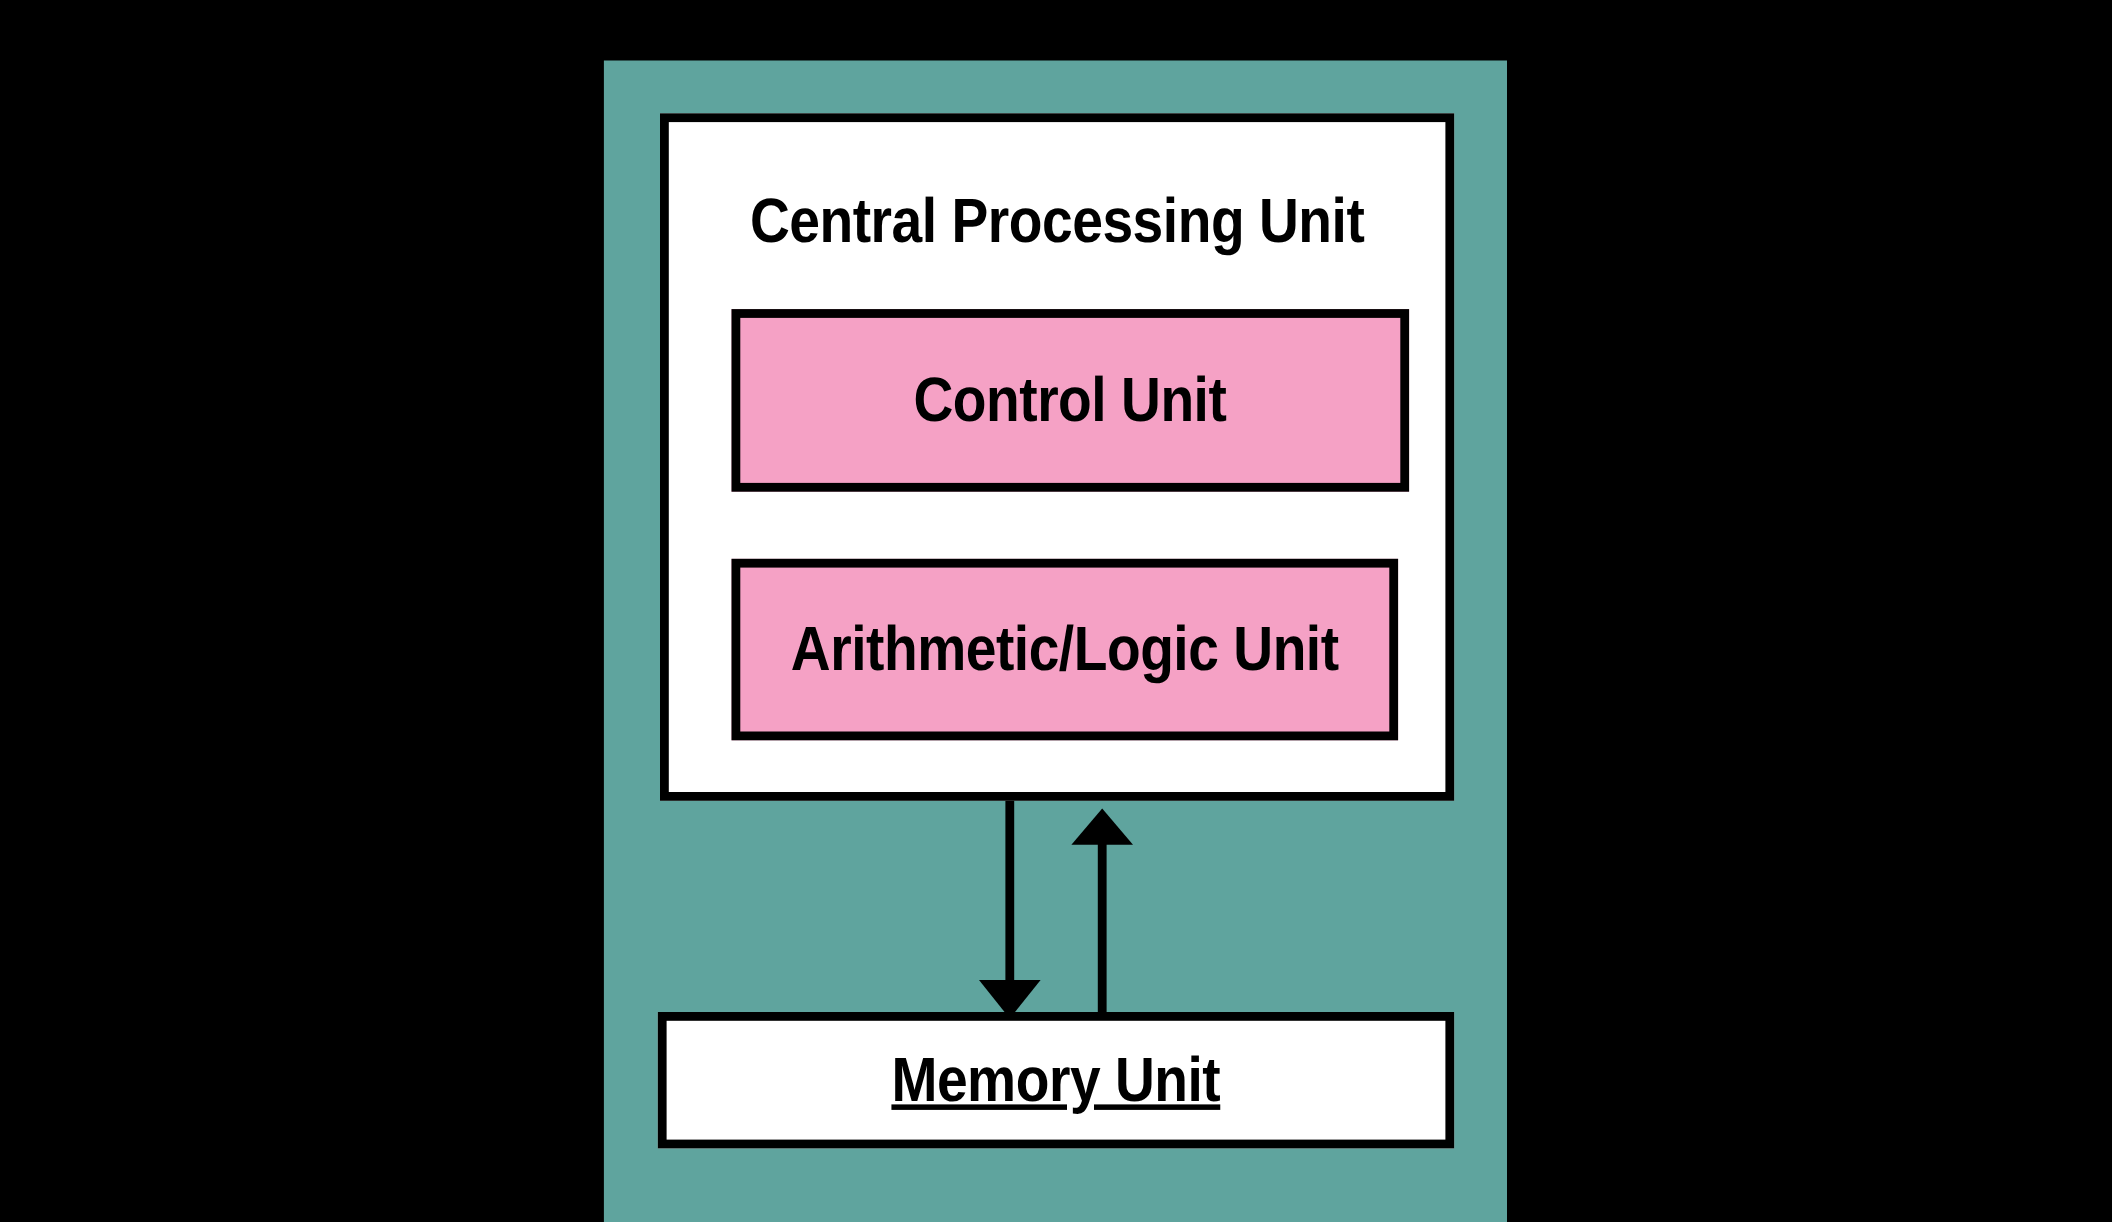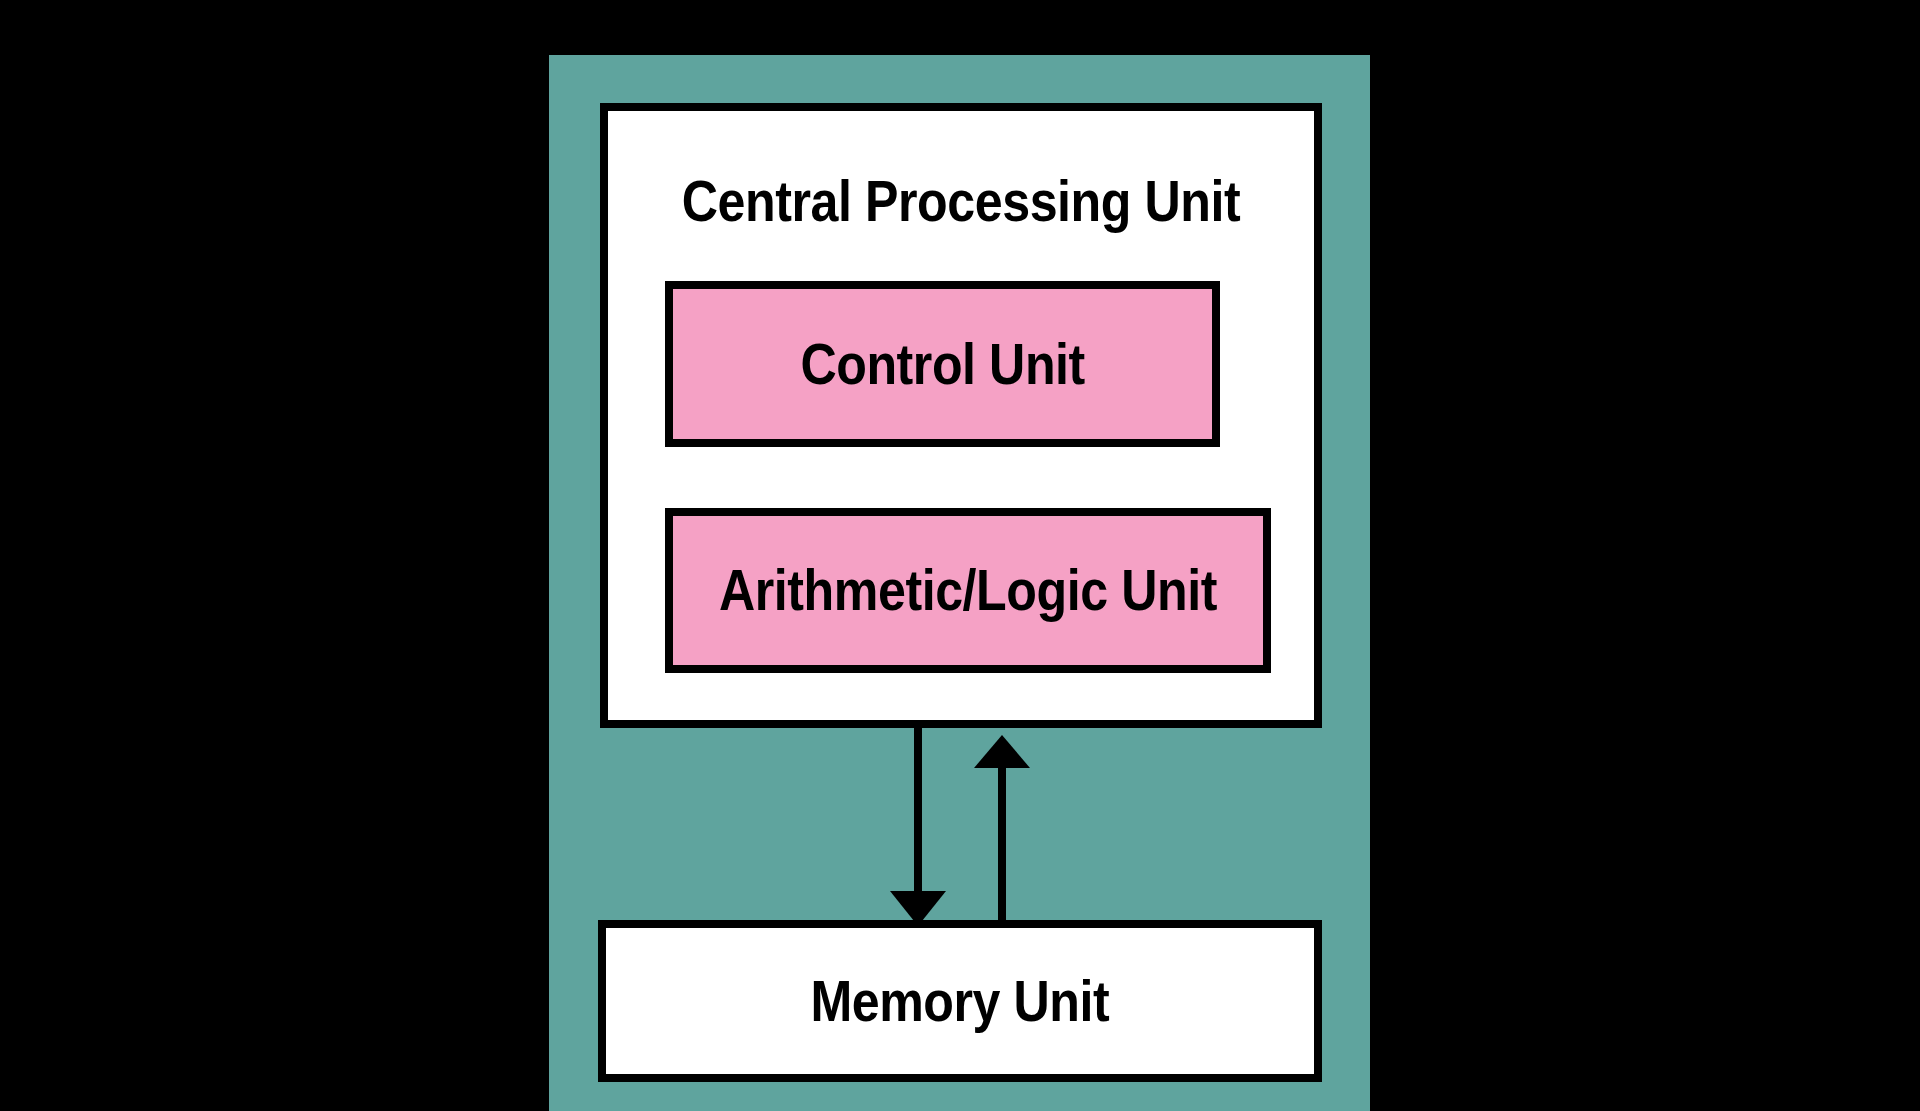--- a/index.html
+++ b/index.html
@@ -48,38 +48,39 @@
     width: 722px; 
     height: 625px;
     background: #ffffff;
     display: block;
   }
 
   #memory-box {
     left: 49px;   
     top: 865px;   
     width: 724px; 
-    height: 162px;
+    height: 124px;
     background: #ffffff;
+    text-decoration: underline;
   }
 
   .inner-box {
     position: absolute;
     box-sizing: border-box;
     border: 8px solid #000000;
     background: #f5a1c5;
     display: flex;
     align-items: center;
     justify-content: center;
   }
 
   #control-unit-box {
     left: 57px;    
     top: 170px;    
-    width: 555px;  
+    width: 616px;  
     height: 166px; 
   }
 
   #alu-box {
     left: 57px;    
     top: 397px;    
     width: 606px;  
     height: 165px; 
     justify-content: center;
   }

